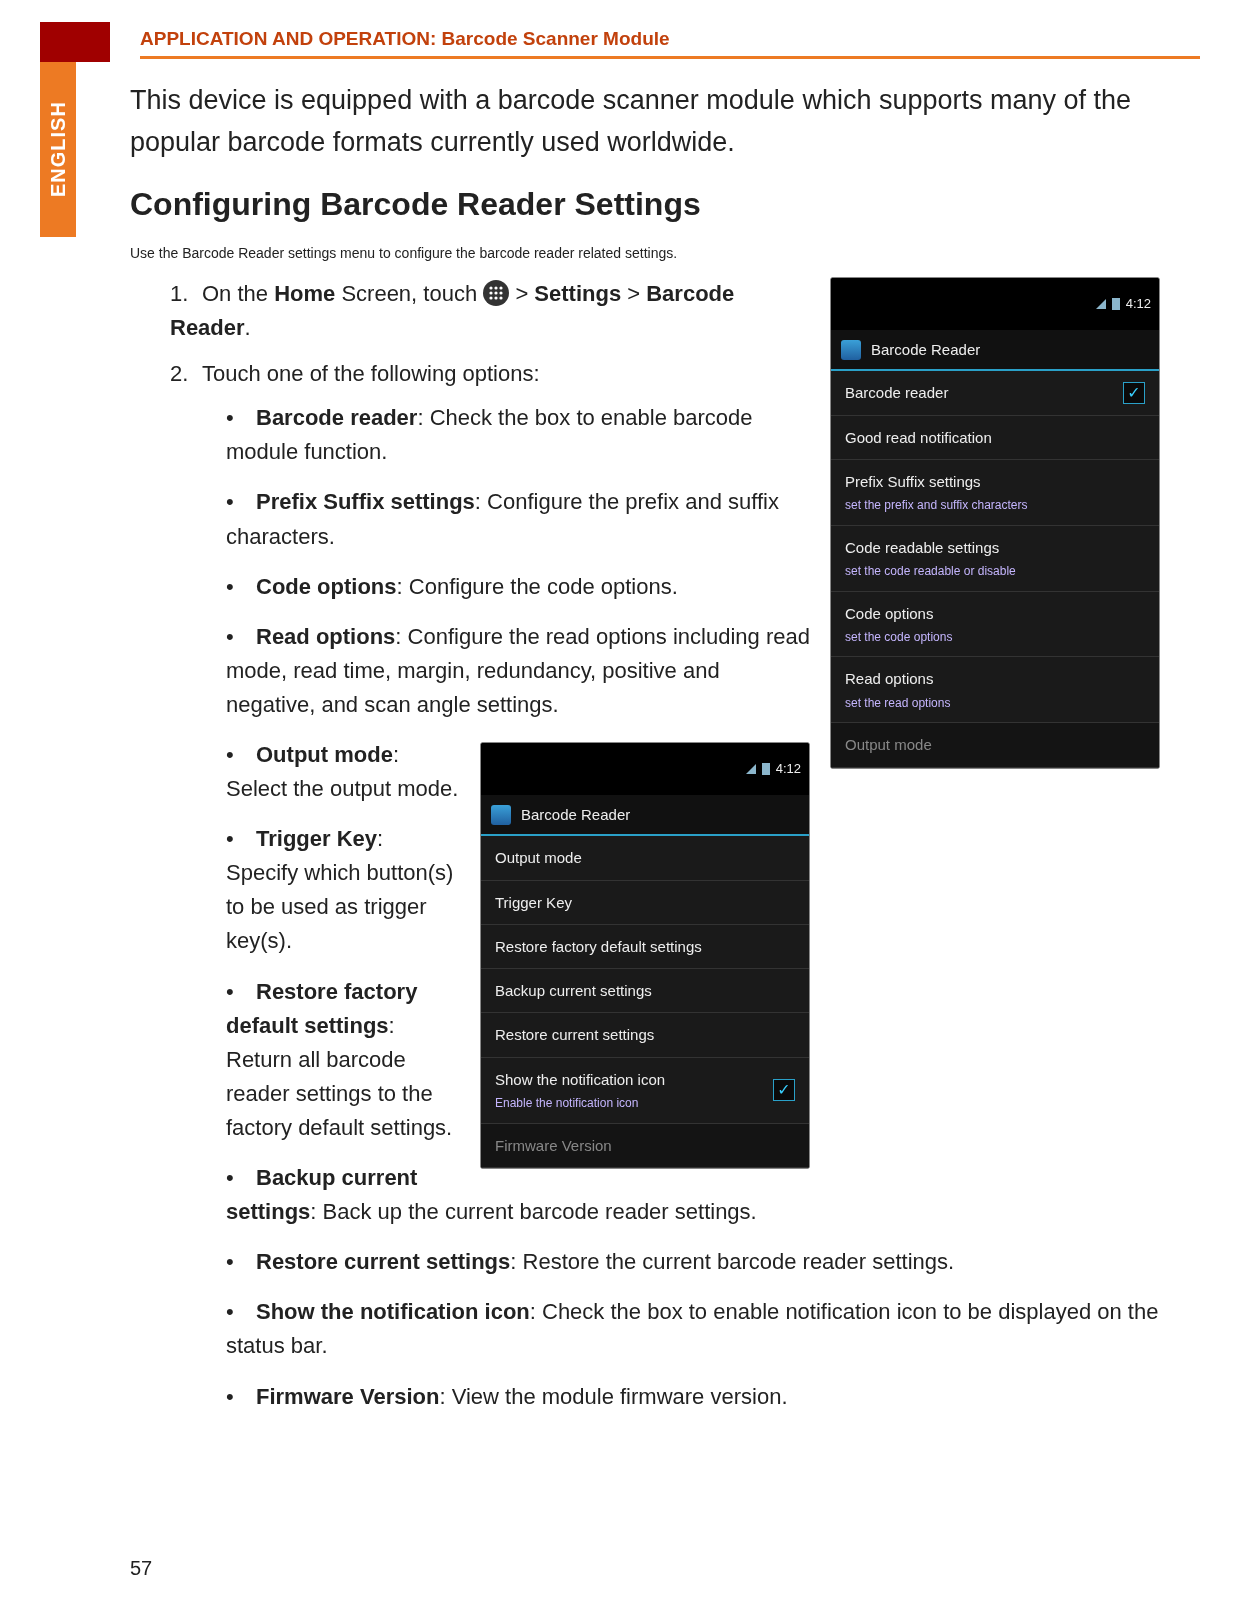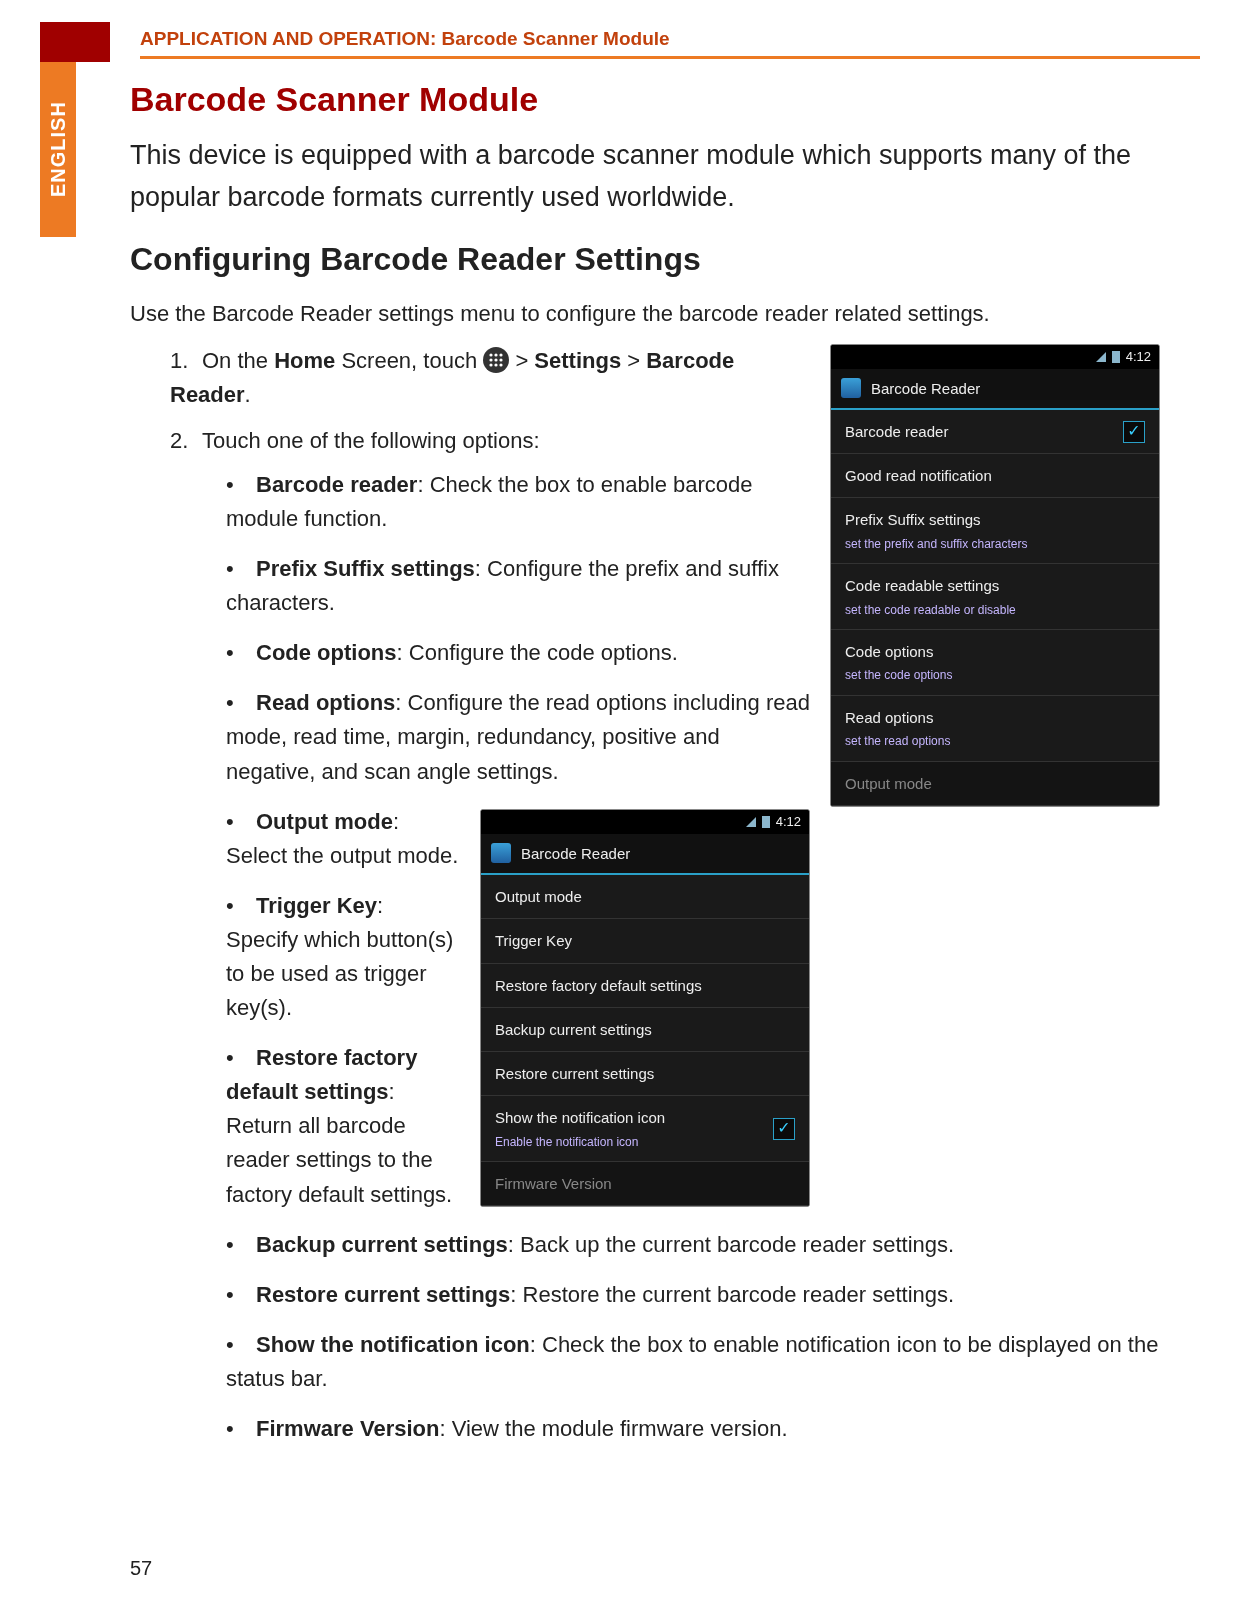--- a/index.html
+++ b/index.html
@@ -82,21 +82,21 @@
     font-size: 27px;
     line-height: 1.55;
     margin-bottom: 22px;
   }
   h2.subhead {
     font-size: 32px;
     font-weight: bold;
     margin-bottom: 20px;
   }
   p.lead {
-    font-size: 22px;
+    font-size: 14px;
     line-height: 1.45;
     margin-bottom: 14px;
   }
 
   .body-flow {
     font-size: 22px;
     line-height: 1.55;
   }
   .body-flow ol { list-style: none; padding-left: 40px; }
   .body-flow ol > li { margin-bottom: 12px; }
@@ -131,21 +131,21 @@
     color: #eee;
     margin-left: 20px;
     margin-bottom: 18px;
     overflow: hidden;
   }
   .phone .statusbar {
     display: flex;
     justify-content: flex-end;
     align-items: center;
     gap: 6px;
-    padding: 2px 8px;
+    padding: 16px 8px;
     font-size: 13px;
     background: #000;
   }
   .statusbar .tri {
     width: 0; height: 0;
     border-left: 10px solid transparent;
     border-bottom: 10px solid #8bb6cc;
   }
   .statusbar .batt {
     width: 8px; height: 12px; background: #8bb6cc;
@@ -204,21 +204,20 @@
 <div class="top-header">
   <div class="red-square"></div>
   <div class="hdr-text">APPLICATION AND OPERATION: Barcode Scanner Module</div>
   <div class="orange-rule"></div>
 </div>
 
 <div class="lang-tab">ENGLISH</div>
 
 <div class="content">
 
-  <h1 class="title">Barcode Scanner Module</h1>
 
   <p class="intro">This device is equipped with a barcode scanner module which supports many of the popular barcode formats currently used worldwide.</p>
 
   <h2 class="subhead">Configuring Barcode Reader Settings</h2>
 
   <p class="lead">Use the Barcode Reader settings menu to configure the barcode reader related settings.</p>
 
   <div class="body-flow">
 
     <div class="phone phone1">

